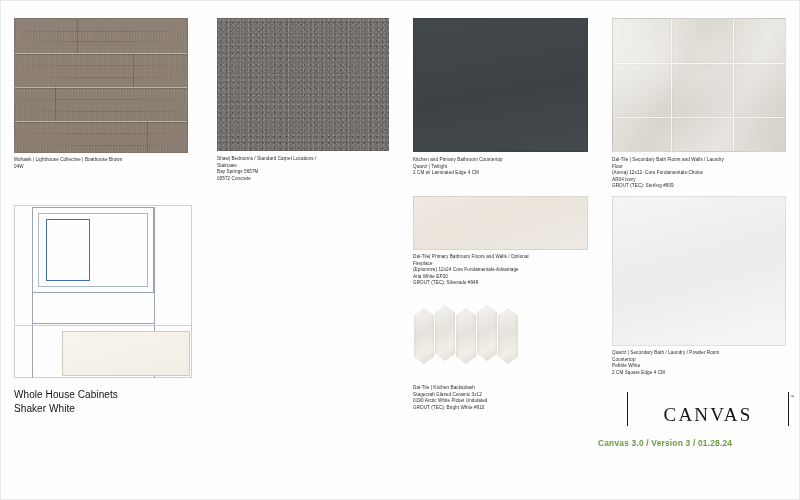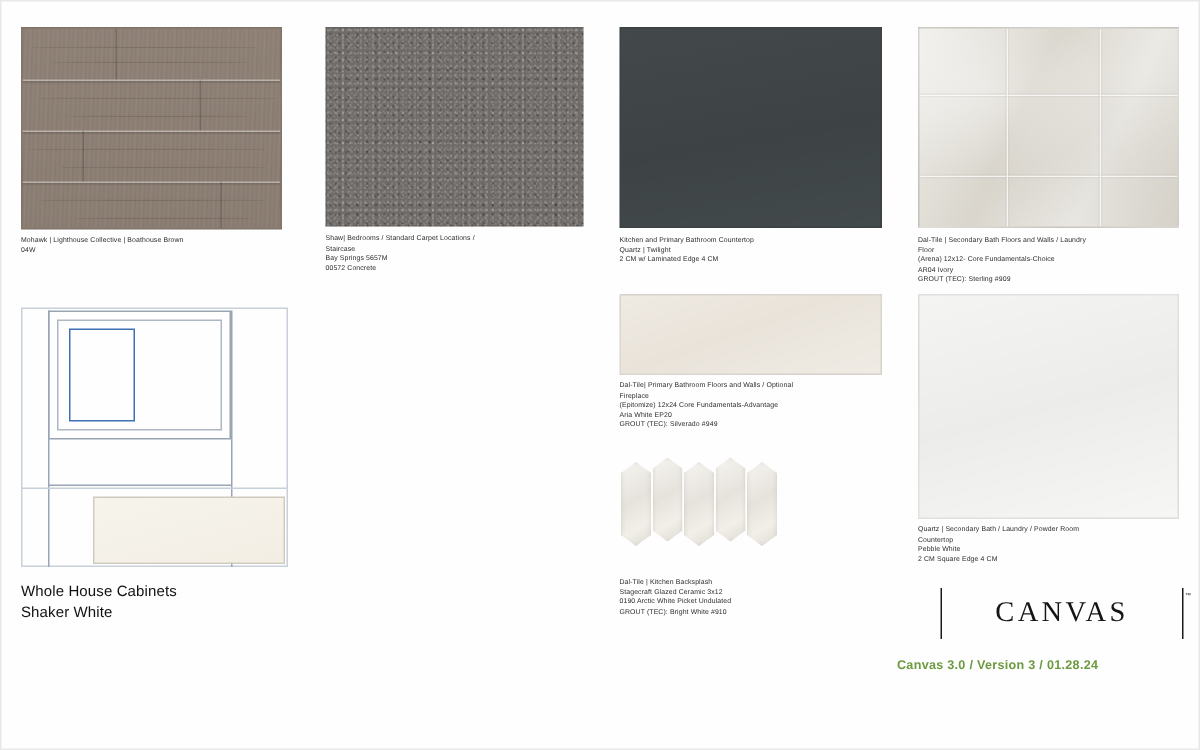--- a/index.html
+++ b/index.html
@@ -282,21 +282,21 @@
     <div class="cab-line" style="left:140px; top:2px; width:1px; height:171px;"></div>
     <div class="cab-line" style="left:0px; top:120px; width:178px; height:1px; background:#c8d0da;"></div>
 
     <div class="cab-line" style="left:18px; top:118px; width:122px; height:1px;"></div>
 
     <div class="cab-sample" style="left:48px; top:126px; width:128px; height:45px;"></div>
   </div>
   <div class="caption big" style="left:14px; top:388px; width:180px;">Whole House Cabinets
 Shaker White</div>
 
-  <div class="logo-box" style="left:627px; top:392px; width:162px; height:34px;">
+  <div class="logo-box" style="left:627px; top:392px; width:162px; height:34px;align-items:flex-end;">
     <span class="logo-text">CANVAS</span>
     <span class="logo-tm">™</span>
   </div>
 
   <div class="version" style="left:598px; top:438px;">Canvas 3.0 / Version 3 / 01.28.24</div>
 
   <div class="edge-frame"></div>
 </div>
 
 </body></html>

